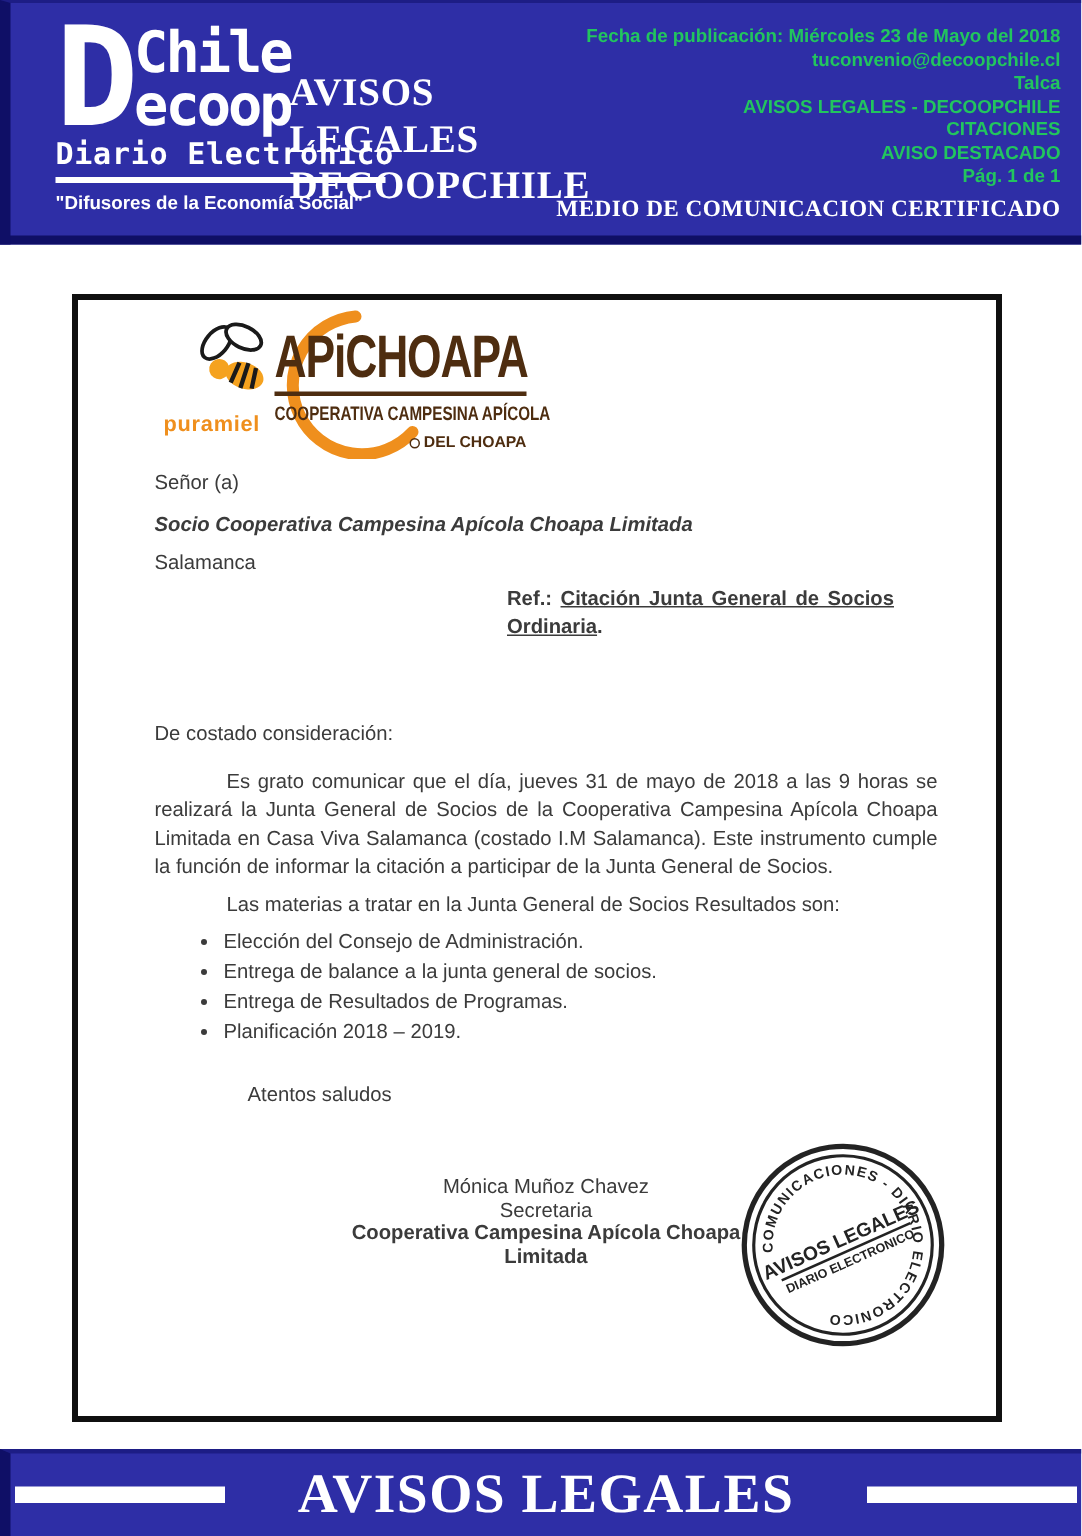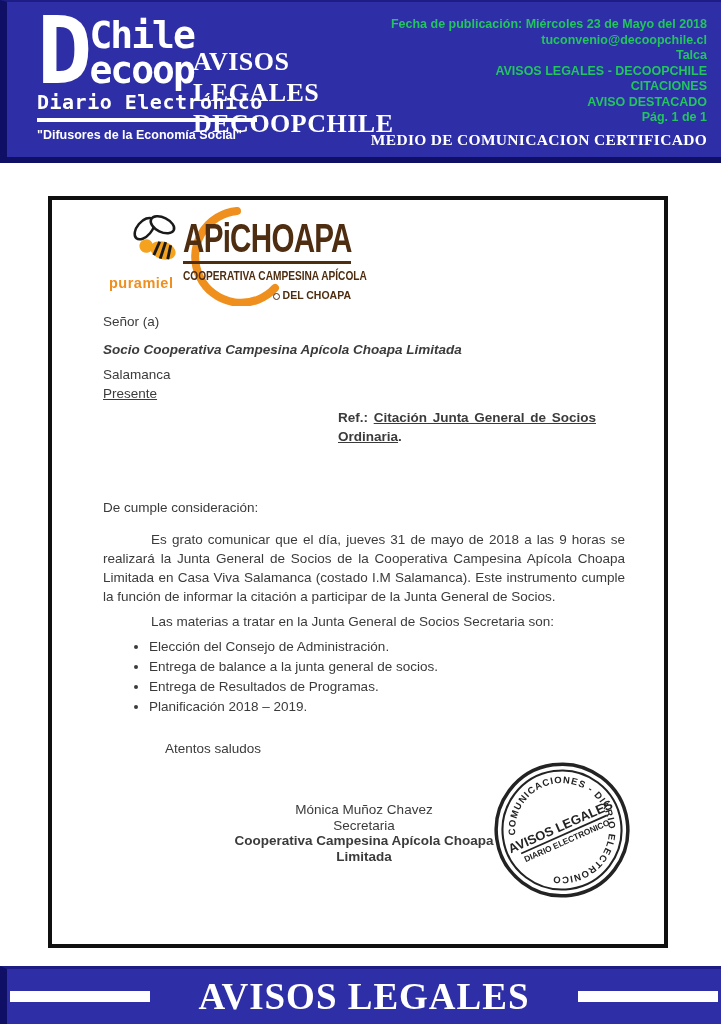--- a/index.html
+++ b/index.html
@@ -137,27 +137,26 @@
           <div class="brand-name">APiCHOAPA</div>
           <div class="brand-rule"></div>
           <div class="brand-sub">COOPERATIVA CAMPESINA APÍCOLA</div>
           <div class="brand-sub2"><span class="ring-dot"></span><span>DEL CHOAPA</span></div>
         </div>
       </div>
 
       <div class="salutation">Señor (a)</div>
       <div class="addressee">Socio Cooperativa Campesina Apícola Choapa Limitada</div>
       <div class="city">Salamanca</div>
-      <div><span class="presente">Presente</span></div>
 
       <div class="ref-block"><span>Ref.:</span> <u>Citación Junta General de Socios Ordinaria</u><span>.</span></div>
 
-      <div class="greeting">De cumple consideración:</div>
+      <div class="greeting">De costado consideración:</div>
       <div class="para1">Es grato comunicar que el día, jueves 31 de mayo de 2018 a las 9 horas se realizará la Junta General de Socios de la Cooperativa Campesina Apícola Choapa Limitada en Casa Viva Salamanca (costado I.M Salamanca). Este instrumento cumple la función de informar la citación a participar de la Junta General de Socios.</div>
-      <div class="para2">Las materias a tratar en la Junta General de Socios Secretaria son:</div>
+      <div class="para2">Las materias a tratar en la Junta General de Socios Resultados son:</div>
 
       <ul class="agenda">
         <li>Elección del Consejo de Administración.</li>
         <li>Entrega de balance a la junta general de socios.</li>
         <li>Entrega de Resultados de Programas.</li>
         <li>Planificación 2018 – 2019.</li>
       </ul>
 
       <div class="closing">Atentos saludos</div>
 

